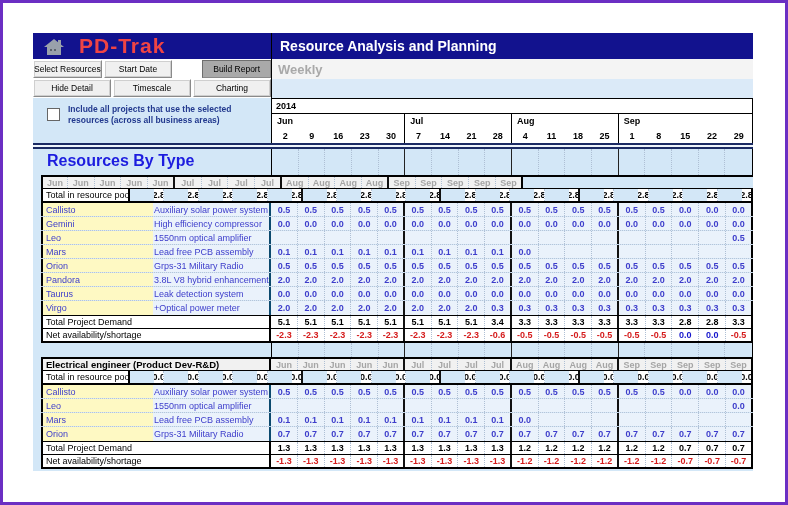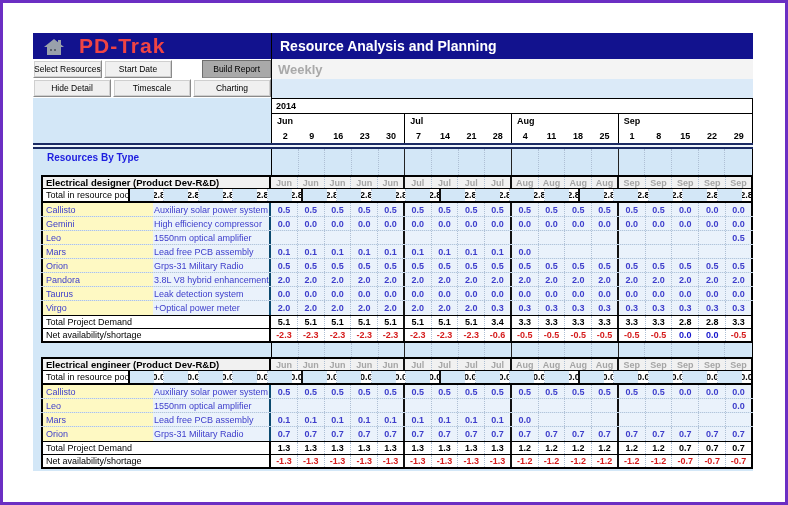--- a/index.html
+++ b/index.html
@@ -53,21 +53,21 @@
   .tl-month{height:13px;font-size:9px;font-weight:bold;color:#000;padding-left:5px;
             display:flex;align-items:center;}
   .tl-days{display:flex;flex:1;}
   .tl-day{flex:1;font-size:9px;font-weight:bold;color:#000;display:flex;
           align-items:center;justify-content:center;}
 
   
   .divider{position:absolute;left:0;top:45px;width:720px;height:6px;box-sizing:border-box;
            border-top:2px solid #1b2a63;border-bottom:2px solid #1b2a63;background:#eef4fb;}
 
-  .section-title{position:absolute;left:14px;top:54px;font-size:10px;font-weight:bold;color:#1d1ddf;}
+  .section-title{position:absolute;left:14px;top:54px;font-size:16px;font-weight:bold;color:#1d1ddf;}
 
   
   .band{position:absolute;left:238px;width:482px;box-sizing:border-box;display:flex;
         border-left:1px solid #000;border-right:1px solid #000;}
   .band-top{top:51px;height:26px;}
   .band-mid{top:245px;height:14px;}
   .band .bc{box-sizing:border-box;border-right:1px dotted #aebfd4;}
   .band .bc.gb{border-right:1.5px solid #222;}
   .band .bc:last-child{border-right:none;}
 
@@ -136,20 +136,24 @@
       </div>
   </div>
 
   <div class="weekly-row">
     <span class="weekly-text">Weekly</span>
   </div>
   <div class="blue-strip"></div>
 
   <div class="content">
 
+    <div class="filter">
+      <div class="checkbox"></div>
+      <div class="filter-label">Include all projects that use the selected resources (across all business areas)</div>
+    </div>
 
     <div class="date-area">
       <div class="year-row">2014</div>
       <div class="tl-groups" id="tl-groups">
           <div class="tl-group" style="width: 133.333px;">
             <div class="tl-month">Jun</div>
             <div class="tl-days">
               <div class="tl-day">2</div>
               <div class="tl-day">9</div>
               <div class="tl-day">16</div>
@@ -228,21 +232,20 @@
         <div class="bc gb" style="width: 26.6667px;"></div>
         <div class="bc" style="width: 26.6667px;"></div>
         <div class="bc" style="width: 26.6667px;"></div>
         <div class="bc" style="width: 26.6667px;"></div>
         <div class="bc" style="width: 26.6667px;"></div>
         <div class="bc" style="width: 26.6667px;"></div>
       </div>
 
     <div class="rtable t1" id="table-0">
         <div class="t-row r-head">
-          <div class="c lab-full">Electrical designer (Product Dev-R&amp;D)</div>
           <div class="c d">Jun</div>
           <div class="c d">Jun</div>
           <div class="c d">Jun</div>
           <div class="c d">Jun</div>
           <div class="c d gb">Jun</div>
           <div class="c d">Jul</div>
           <div class="c d">Jul</div>
           <div class="c d">Jul</div>
           <div class="c d gb">Jul</div>
           <div class="c d">Aug</div>

